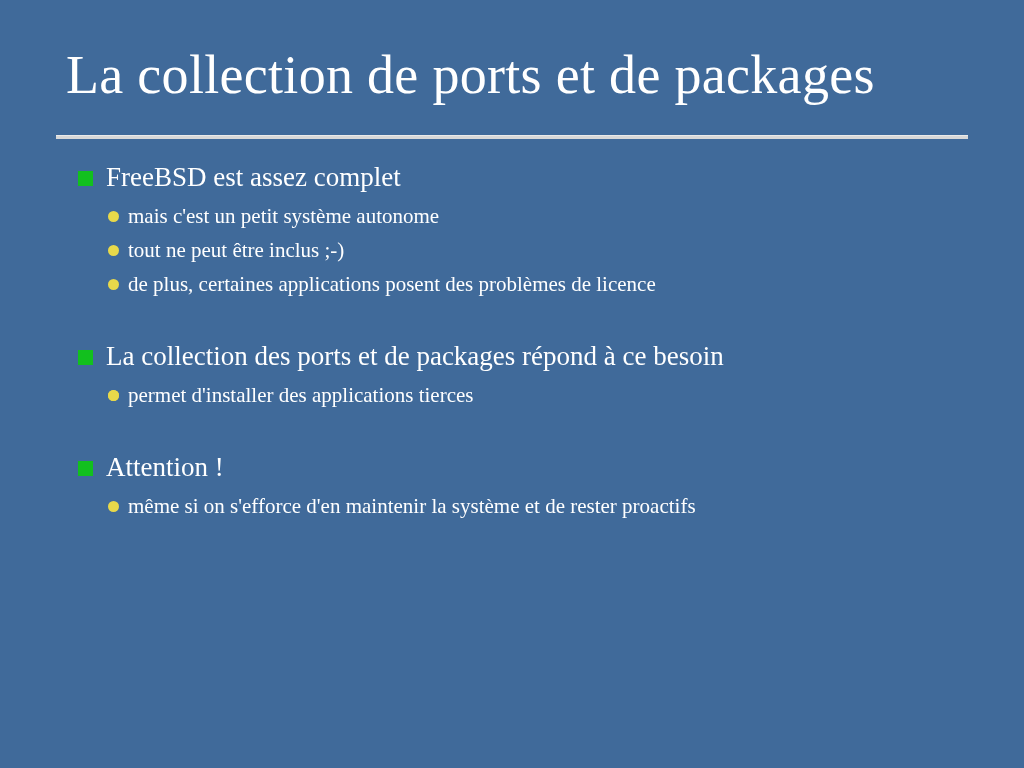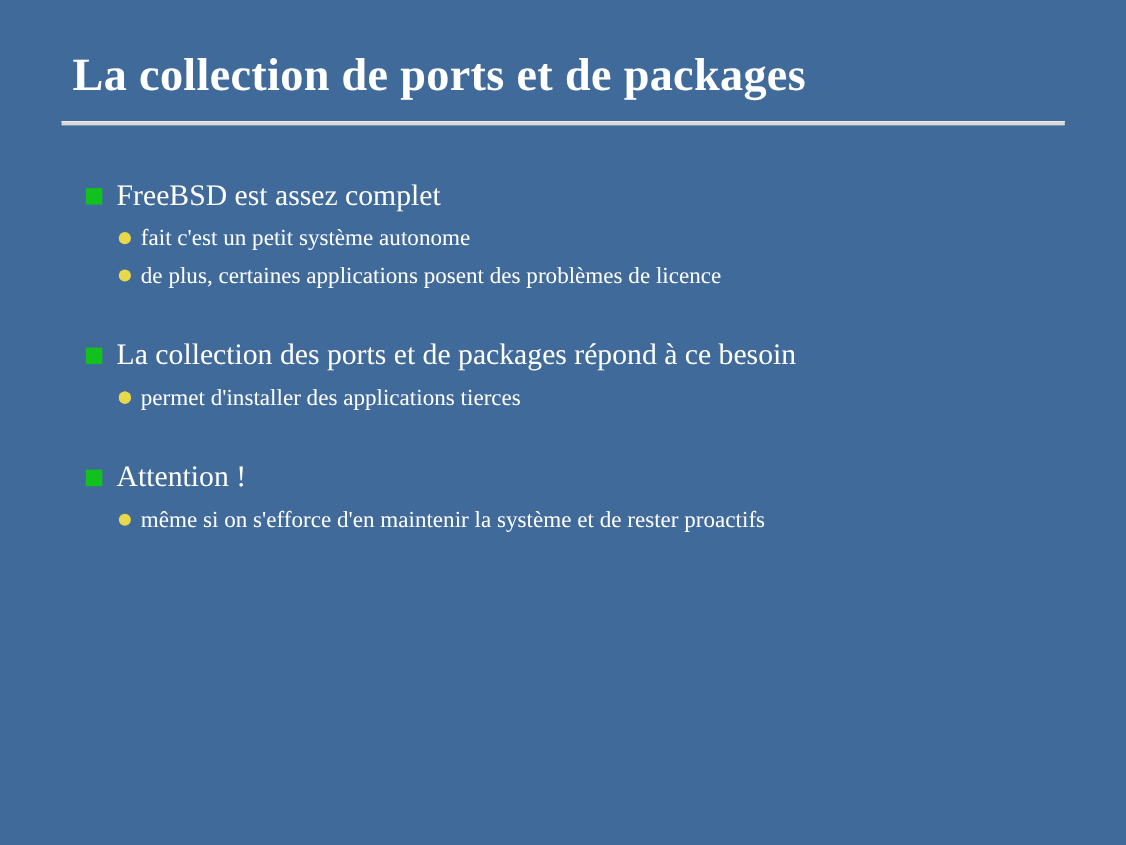--- a/index.html
+++ b/index.html
@@ -21,26 +21,26 @@
     box-sizing: border-box;
   }
   .title-block {
     position: absolute;
     left: 56px;
     top: 46px;
     width: 912px;
   }
   .slide-title {
     font-family: "Liberation Serif", serif;
-    font-size: 42px;
+    font-size: 54px;
     line-height: 1.1;
     color: #ffffff;
-    font-weight: bold;
+    font-weight: normal;
     margin: 0;
-    padding: 0 0 18px 10px;
+    padding: 0 0 30px 10px;
     letter-spacing: 0.3px;
   }
   .title-rule {
     height: 3px;
     background: #d8d8d8;
     border-top: 1px solid #eaeaea;
     width: 912px;
   }
   .body-block {
     position: absolute;
@@ -108,21 +108,25 @@
   <div class="body-block">
 
     <div class="group">
       <div class="lvl1">
         <span class="bullet-sq"></span>
         <span>FreeBSD est assez complet</span>
       </div>
       <ul class="lvl2-list">
         <li class="lvl2">
           <span class="bullet-dot"></span>
-          <span>fait c'est un petit système autonome</span>
+          <span>mais c'est un petit système autonome</span>
+        </li>
+        <li class="lvl2">
+          <span class="bullet-dot"></span>
+          <span>tout ne peut être inclus ;-)</span>
         </li>
         <li class="lvl2">
           <span class="bullet-dot"></span>
           <span>de plus, certaines applications posent des problèmes de licence</span>
         </li>
       </ul>
     </div>
 
     <div class="spacer-sm"></div>
 

